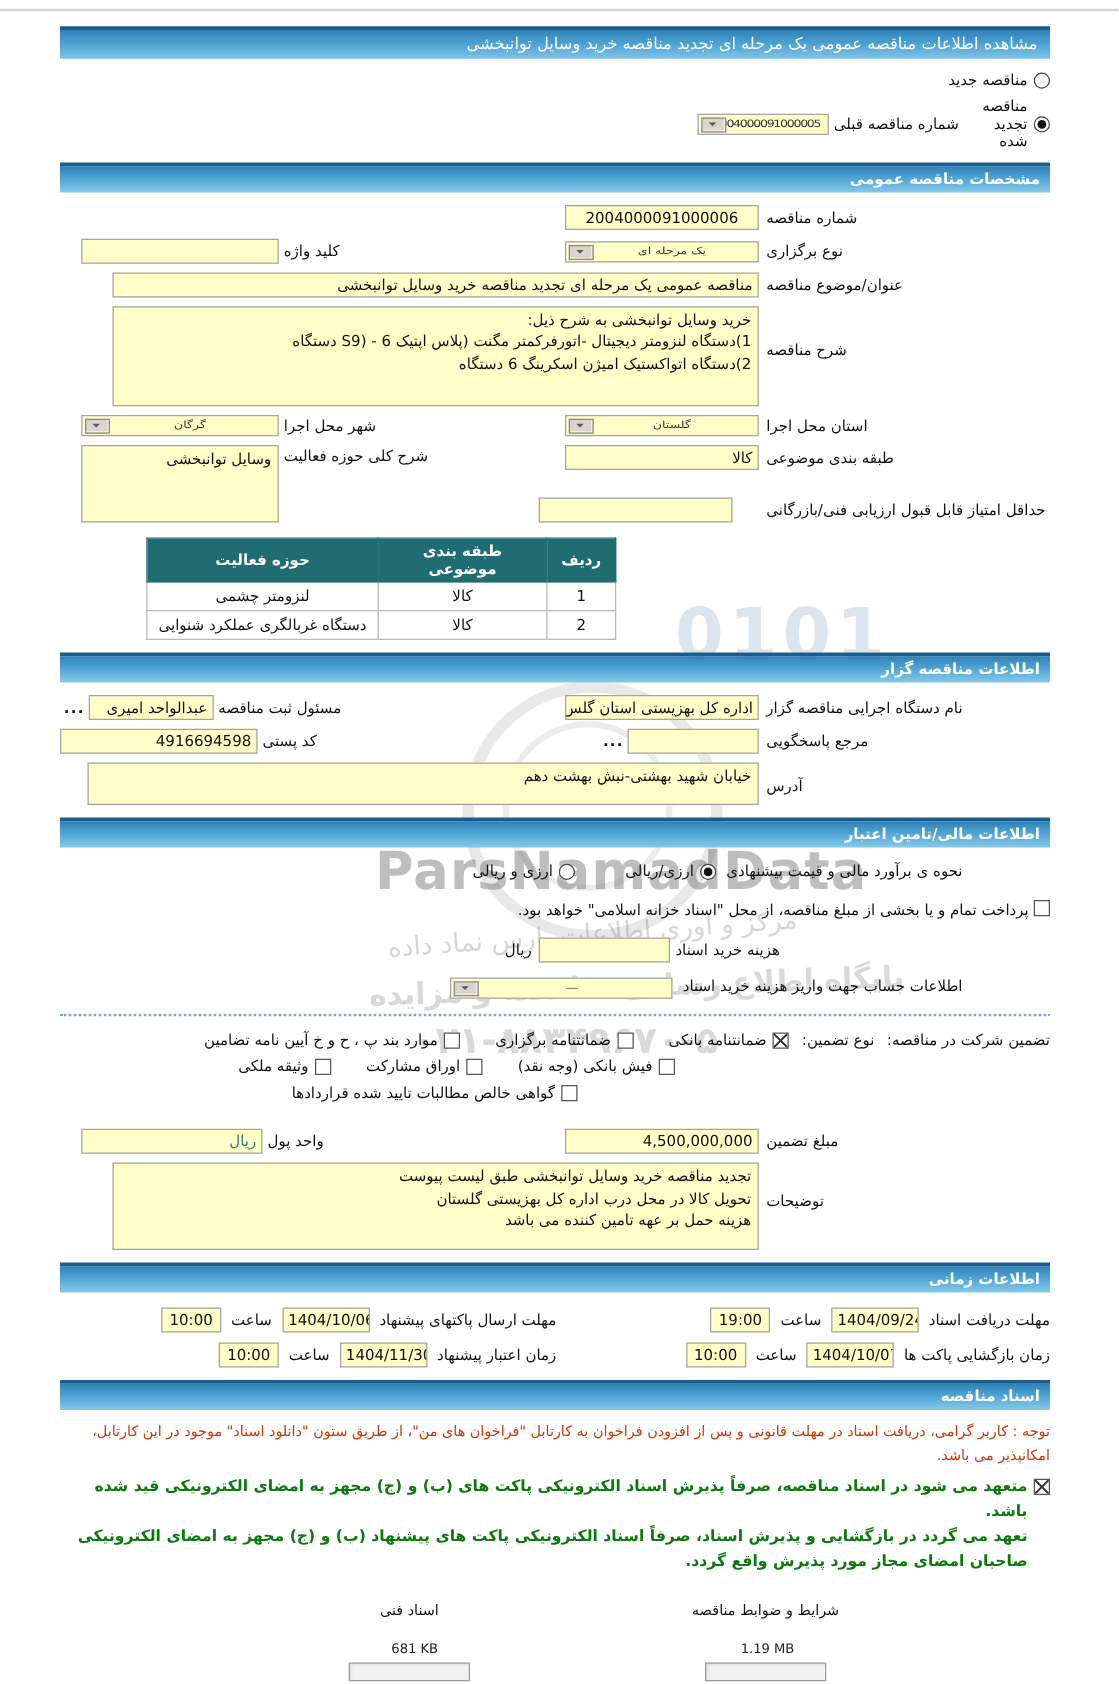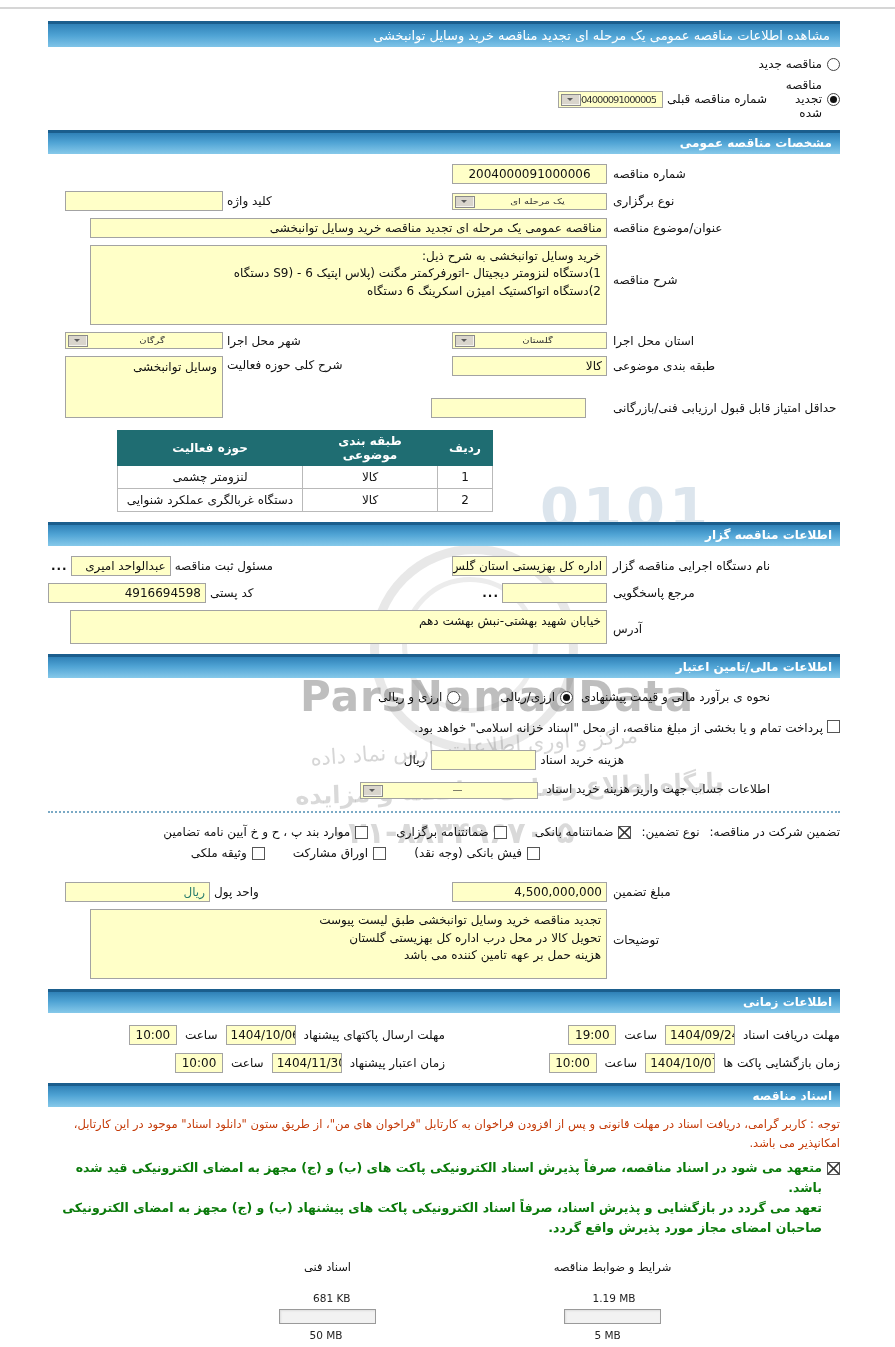--- a/index.html
+++ b/index.html
@@ -319,20 +319,26 @@
         <span class="cb"></span>
         <span>اوراق مشارکت</span>
       </span>
       <span class="gap8"></span>
       <span class="opt">
         <span class="cb"></span>
         <span>وثیقه ملکی</span>
       </span>
     </div>
 
+    <div class="frow" style="margin-right:378px;">
+      <span class="opt">
+        <span class="cb"></span>
+        <span>گواهی خالص مطالبات تایید شده قراردادها</span>
+      </span>
+    </div>
 
     <div class="frow" style="margin-top:22px;">
       <div class="mlabel"><span class="t">مبلغ تضمین</span></div>
       <div class="fld w155 num">4,500,000,000</div>
       <div class="push-left" style="display:flex;align-items:center;margin-left:17px;">
         <span class="llabel">واحد پول</span>
         <div class="fld" style="width:145px;color:#2b7d6e;">ریال</div>
       </div>
     </div>
 

